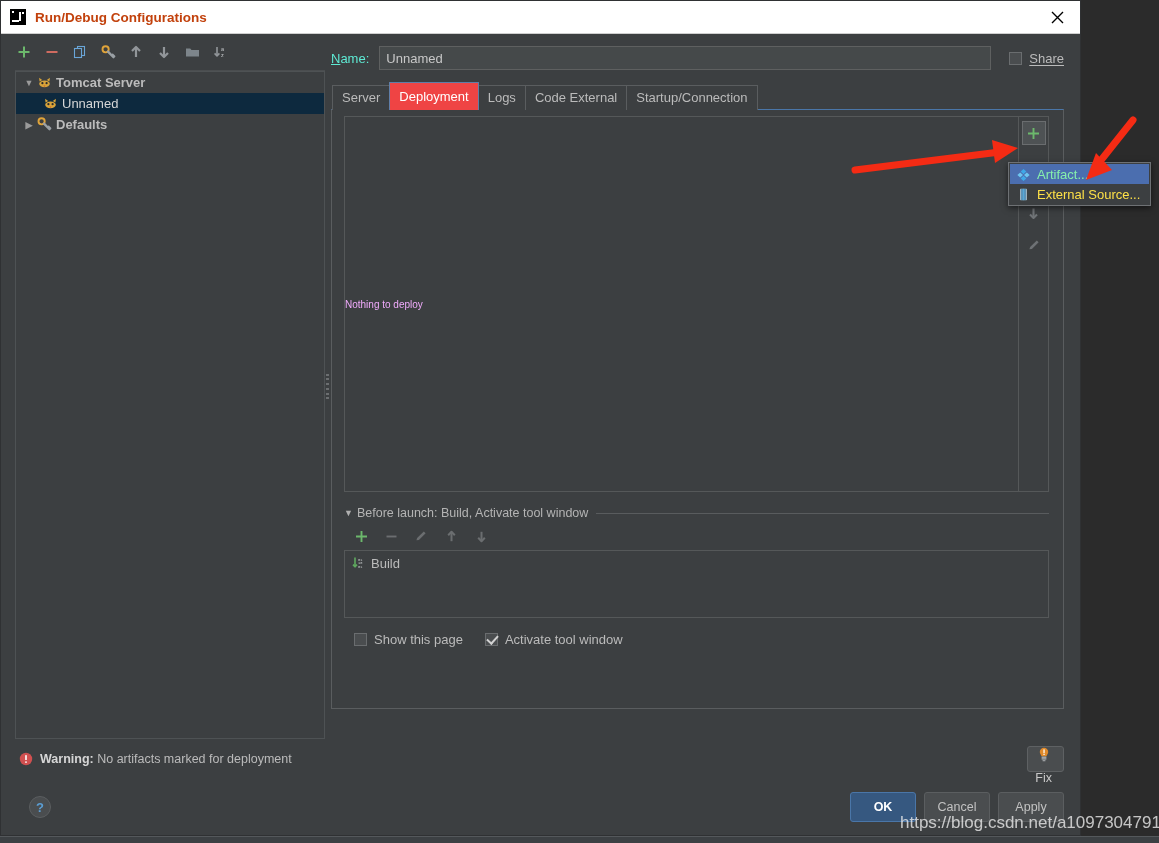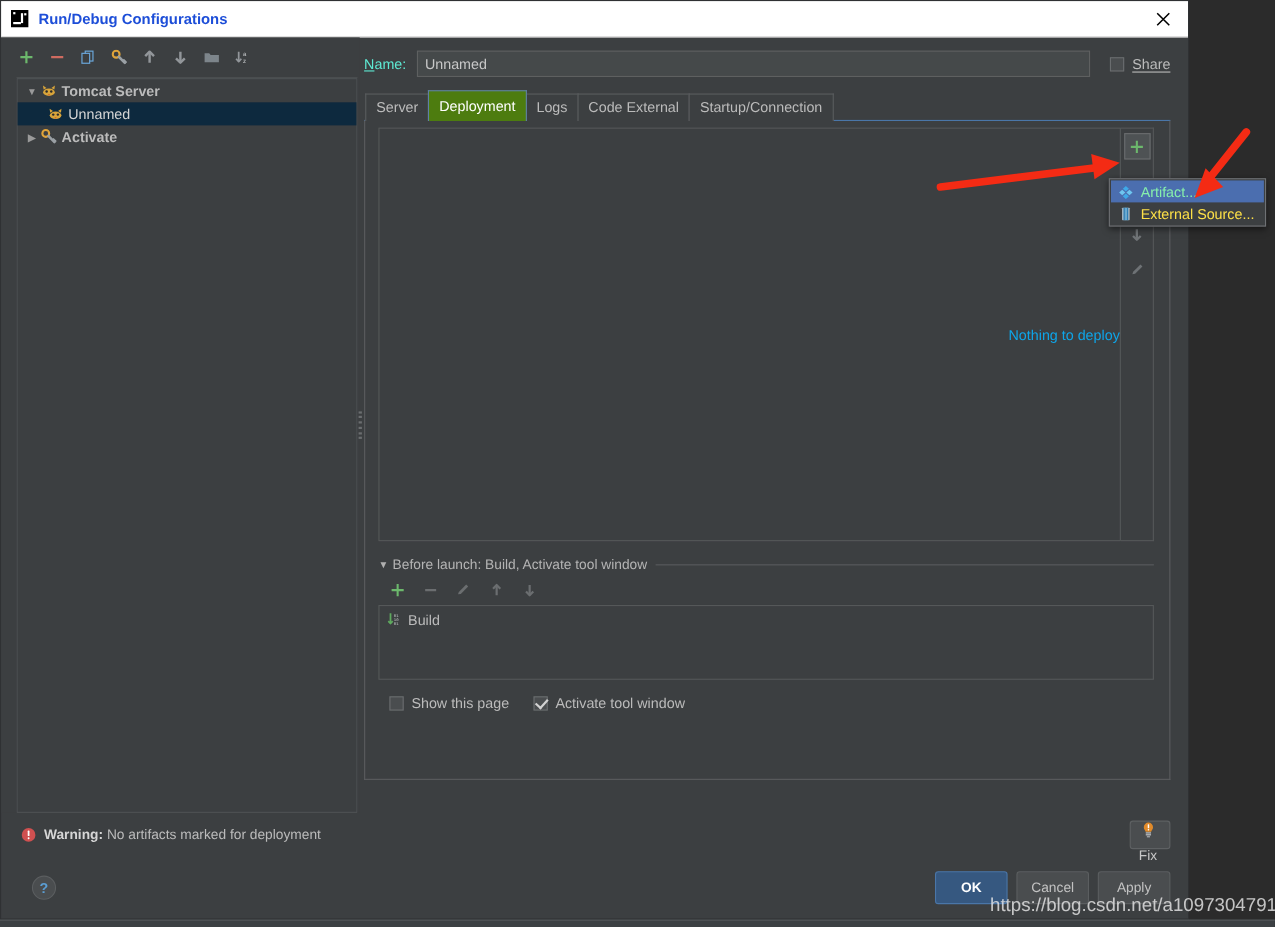--- a/index.html
+++ b/index.html
@@ -44,21 +44,21 @@
     border-bottom: 1px solid #cfcfcf;
   }
   .titlebar-icon {
     width: 16px; height: 16px;
     margin-left: 9px; margin-right: 9px;
     flex: none;
     position: relative;
   }
   .titlebar-icon svg { display:block; }
   .titlebar-title {
-    color: #1d4ed8;
+    color: #c2410c;
     font-size: 13.5px;
     font-weight: bold;
     letter-spacing: 0px;
     flex: 1;
   }
   .titlebar-close {
     width: 46px; height: 32px;
     display: flex; align-items: center; justify-content: center;
     color: #000;
     flex: none;
@@ -233,21 +233,21 @@
     font-size: 13px;
     color: #bbbbbb;
     border: 1px solid #5a5d5f;
     border-bottom: none;
     background: #3c3f41;
     margin-right: -1px;
     position: relative;
     z-index: 1;
   }
   .tab.active {
-    background: #4d7c0f;
+    background: #ef4444;
     color: #ffffff;
     border-color: #5f7ea8;
     z-index: 3;
     padding-top: 6px;
     padding-bottom: 6px;
   }
 
   .tab-panel {
     flex: 1;
     border: 1px solid #5a5d5f;
@@ -285,23 +285,23 @@
     display: flex;
     flex: none;
     height: 376px;
   }
   .deploy-list {
     flex: 1;
     border: 1px solid #555859;
     background: #3c3f41;
     display: flex;
     align-items: center;
-    justify-content: flex-end;
-    color: #0ea5e9;
-    font-size: 13px;
+    justify-content: flex-start;
+    color: #f0abfc;
+    font-size: 10px;
     position: relative;
   }
   .deploy-side-toolbar {
     width: 30px;
     flex: none;
     border: 1px solid #555859;
     border-left: none;
     display: flex;
     flex-direction: column;
     align-items: center;
@@ -613,21 +613,21 @@
 
             <div class="tree-row group">
               <div class="twisty">▶</div>
               <div class="tree-icon">
                 <svg width="15" height="15" viewBox="0 0 15 15">
                   <circle cx="4.6" cy="4.3" r="3.1" fill="none" stroke="#e0a43a" stroke-width="1.9"></circle>
                   <path d="M7 6.6 L12.5 12.2" stroke="#9aa0a5" stroke-width="2.3" stroke-linecap="round"></path>
                   <path d="M11.6 9.4 L13.6 11.4" stroke="#9aa0a5" stroke-width="1.6" stroke-linecap="round"></path>
                 </svg>
               </div>
-              <span class="tree-label">Activate</span>
+              <span class="tree-label">Defaults</span>
             </div>
 
           </div>
         </div>
 
         <div class="splitter">
           <div class="splitter-dots">
             <i></i>
               <i></i>
               <i></i>

